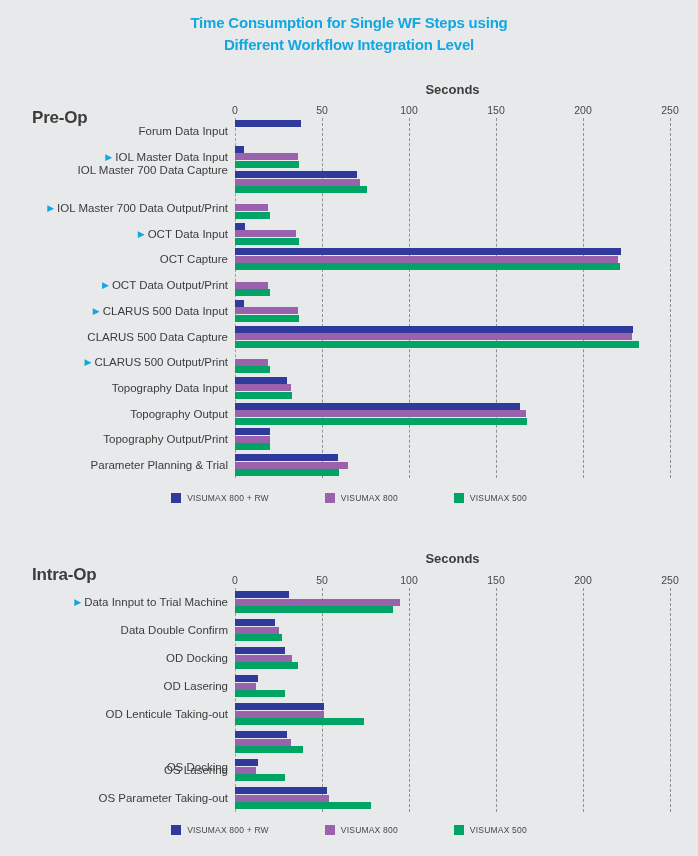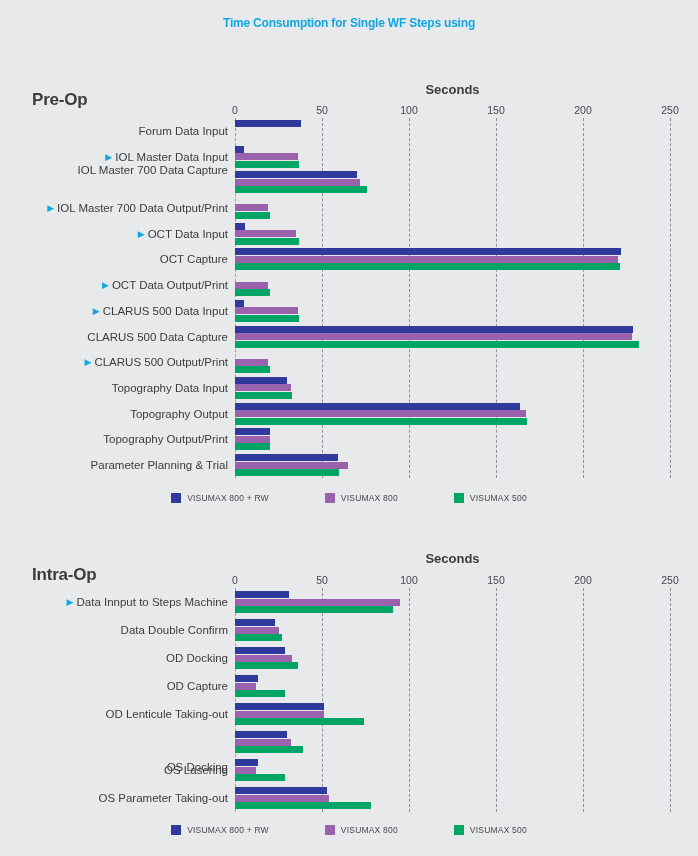--- a/index.html
+++ b/index.html
@@ -18,21 +18,21 @@
 
   
   .title-block {
     position: absolute;
     top: 12px; left: 0; width: 698px;
     text-align: center;
   }
   .title-line {
     color: #12a7e0;
     font-weight: bold;
-    font-size: 12px;
+    font-size: 15px;
     line-height: 22px;
     letter-spacing: -0.2px;
   }
 
   
   .section { position: absolute; left: 0; width: 698px; }
   .section-title {
     position: absolute;
     font-weight: bold;
     font-size: 17px;
@@ -132,24 +132,25 @@
     white-space: nowrap;
   }
 </style>
 </head>
 <body>
 
 <div id="page">
 
   <div class="title-block">
     <div class="title-line">Time Consumption for Single WF Steps using</div>
+    <div class="title-line">Different Workflow Integration Level</div>
   </div>
 
   <div class="section" id="section-0" style="top:0;height:520px;">
-    <div class="section-title" style="top:90px;left:32px;">Pre-Op</div>
+    <div class="section-title" style="top:108px;left:32px;">Pre-Op</div>
     <div class="axis-title" style="top:82px;left:235px;width:435px;">Seconds</div>
     <div class="ticks" id="ticks-0" style="top:104px;left:235px;">
         <div class="tick-label" style="left: 0px;">0</div>
         <div class="tick-label" style="left: 87px;">50</div>
         <div class="tick-label" style="left: 174px;">100</div>
         <div class="tick-label" style="left: 261px;">150</div>
         <div class="tick-label" style="left: 348px;">200</div>
         <div class="tick-label" style="left: 435px;">250</div>
       </div>
     <div class="row-labels" id="rowlabels-0" style="top:118px;">
@@ -266,24 +267,24 @@
     <div class="axis-title" style="top:551px;left:235px;width:435px;">Seconds</div>
     <div class="ticks" id="ticks-1" style="top:574px;left:235px;">
         <div class="tick-label" style="left: 0px;">0</div>
         <div class="tick-label" style="left: 87px;">50</div>
         <div class="tick-label" style="left: 174px;">100</div>
         <div class="tick-label" style="left: 261px;">150</div>
         <div class="tick-label" style="left: 348px;">200</div>
         <div class="tick-label" style="left: 435px;">250</div>
       </div>
     <div class="row-labels" id="rowlabels-1" style="top:588px;">
-        <div class="row-label" style="top: 8px;"><span class="caret">▶</span><span>Data Innput to Steps Machine</span></div>
+        <div class="row-label" style="top: 8px;"><span class="caret">▶</span><span>Data Innput to Trial Machine</span></div>
         <div class="row-label" style="top: 36px;"><span>Data Double Confirm</span></div>
         <div class="row-label" style="top: 64px;"><span>OD Docking</span></div>
-        <div class="row-label" style="top: 92px;"><span>OD Capture</span></div>
+        <div class="row-label" style="top: 92px;"><span>OD Lasering</span></div>
         <div class="row-label" style="top: 120px;"><span>OD Lenticule Taking-out</span></div>
         <div class="row-label" style="top: 148px; margin-top: 25px;"><span>OS Docking</span></div>
         <div class="row-label" style="top: 176px;"><span>OS Lasering</span></div>
         <div class="row-label" style="top: 204px;"><span>OS Parameter Taking-out</span></div>
       </div>
     <div class="plot" id="plot-1" style="top:588px;height:224px;">
       <div class="gridlines" id="grid-1">
           <div class="gridline zero" style="left: 0px;"></div>
           <div class="gridline" style="left: 87px;"></div>
           <div class="gridline" style="left: 174px;"></div>

